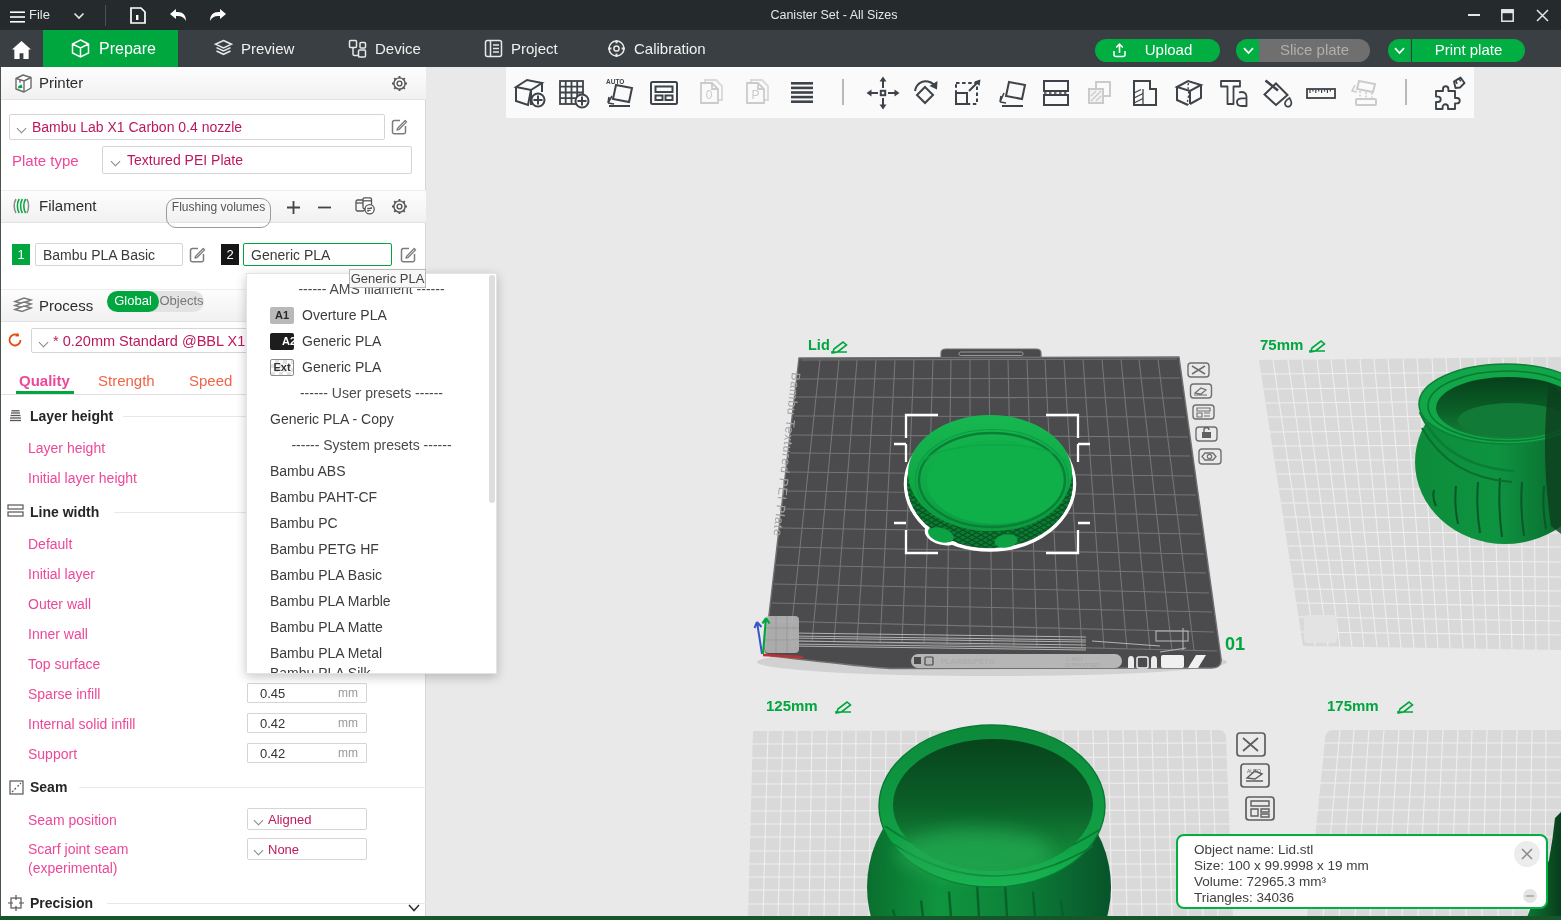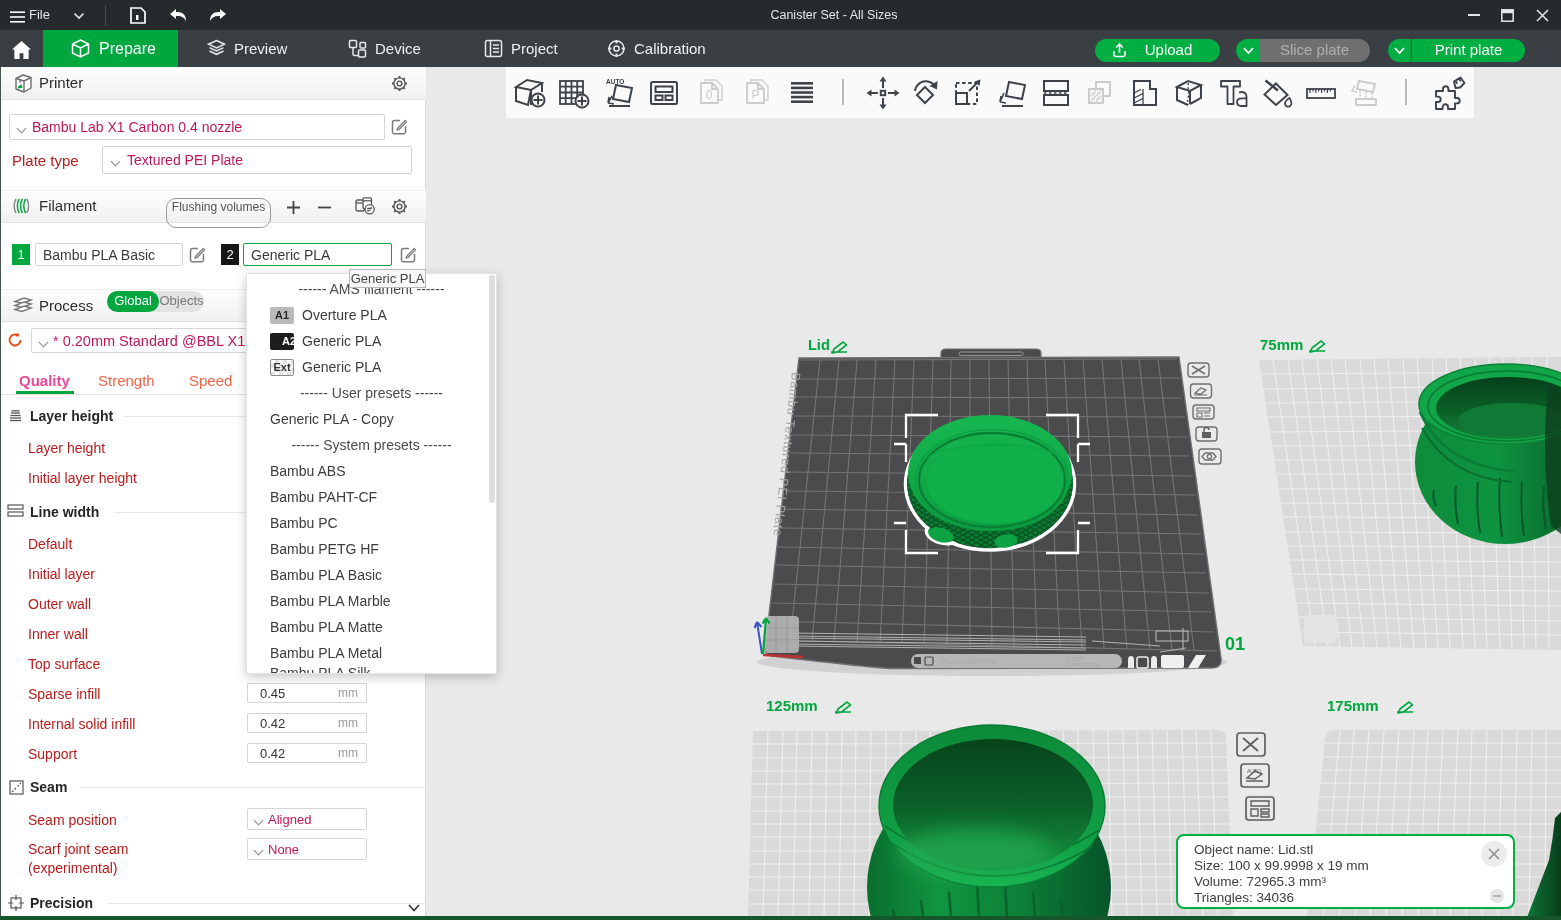--- a/index.html
+++ b/index.html
@@ -12,39 +12,39 @@
   #titlebar{position:absolute;left:0;top:0;width:1561px;height:30px;background:#252b2c;}
   #titlebar .txt{color:#e6e6e6;font-size:13px;}
   
   #tabbar{position:absolute;left:0;top:30px;width:1561px;height:37px;background:#393f42;}
   .tab{position:absolute;top:0;height:37px;display:flex;align-items:center;color:#f0f0f0;font-size:15px;}
   
   #sidebar{position:absolute;left:0;top:67px;width:426px;height:849px;background:#ffffff;border-right:1px solid #d8d8d8;border-left:1px solid #49544c;}
   .secthead{position:absolute;left:0;width:425px;background:linear-gradient(#fdfdfd,#f1f1f1);border-bottom:1px solid #e2e2e2;border-top:1px solid #eeeeee;}
   .stitle{position:absolute;font-size:15px;color:#2c2c2c;}
   .field{position:absolute;background:#fff;border:1px solid #d5d5d5;border-radius:2px;font-size:14px;color:#3a3a3a;}
-  .lbl{position:absolute;font-size:14px;color:#b91c1c;}
+  .lbl{position:absolute;font-size:14px;color:#ec4899;}
   .grouphead{position:absolute;font-size:14px;font-weight:bold;color:#262626;}
   .gline{position:absolute;height:1px;background:#e8e8e8;}
   .valbox{position:absolute;width:120px;height:20px;border:1px solid #d5d5d5;border-radius:1px;background:#fff;font-size:13px;color:#333;}
   .valbox .mm{position:absolute;right:8px;top:2px;color:#9a9a9a;font-size:12px;}
   .valbox .v{position:absolute;left:12px;top:2px;}
   .combo{position:absolute;border:1px solid #d5d5d5;border-radius:2px;background:#fff;font-size:13px;color:#be185d;}
   .chev{display:inline-block;width:9px;height:9px;position:relative;}
   .chev:after{content:"";position:absolute;left:1px;top:1px;width:6px;height:6px;border-left:1.5px solid #888;border-bottom:1.5px solid #888;transform:rotate(-45deg);}
   
   #vtoolbar{position:absolute;left:506px;top:67px;width:968px;height:51px;background:#fafafa;z-index:5;}
   
   #dropdown{position:absolute;left:246px;top:273px;width:251px;height:401px;background:#fff;box-shadow:0 3px 10px rgba(0,0,0,0.22);border:1px solid #e4e4e4;overflow:hidden;z-index:40;}
   .ditem{position:absolute;left:0;width:100%;height:26px;line-height:26px;font-size:14px;color:#3c3c3c;padding-left:23px;}
   .dsep{position:absolute;left:0;width:100%;height:26px;line-height:26px;font-size:14px;color:#4a4a4a;text-align:center;}
   .badge{display:inline-block;width:24px;height:17px;line-height:17px;text-align:center;font-size:11px;font-weight:bold;border-radius:2px;margin-right:8px;vertical-align:1px;}
   #tooltip{position:absolute;left:349px;top:269px;width:77px;height:19px;background:#f7f7f7;border:1px solid #b9b9b9;font-size:13px;color:#444;line-height:18px;text-align:center;z-index:50;}
   
-  #infobox{position:absolute;left:1176px;top:834px;width:339px;height:75px;background:#fff;border:2px solid #00ae42;border-radius:8px;z-index:30;}
+  #infobox{position:absolute;left:1176px;top:834px;width:372px;height:75px;background:#fff;border:2px solid #00ae42;border-radius:8px;z-index:30;}
   #infobox .t{position:absolute;left:16px;font-size:13.5px;color:#404040;}
   
   #bottomframe{position:absolute;left:0;top:916px;width:1561px;height:4px;background:#15562b;z-index:60;}
 </style>
 </head>
 <body>
 <div id="app">
   <svg width="0" height="0" style="position:absolute;">
     <defs>
       <symbol id="gear" viewBox="0 0 17 17">
@@ -433,21 +433,21 @@
     <svg class="abs" style="left:11px;top:10px;" width="21" height="20" viewBox="0 0 22 21">
       <path d="M11 1 L1 10 h2.5 v10 h5.5 v-6 h4 v6 h5.5 v-10 h2.5 z" fill="#fff"></path>
     </svg>
     <div class="abs" style="left:43px;top:0;width:135px;height:37px;background:#00a63e;"></div>
     <div class="tab" style="left:71px;">
       <svg width="19" height="19" viewBox="0 0 19 19" style="margin-right:9px;">
           <path d="M9.5 1 L17.5 5 V14 L9.5 18 L1.5 14 V5 Z M1.5 5 L9.5 9 L17.5 5 M9.5 9 V18" fill="none" stroke="#fff" stroke-width="1.5"></path>
         </svg>
       <span style="color:#fff;font-size:16px;">Prepare</span>
     </div>
-    <div class="tab" style="left:207px;">
+    <div class="tab" style="left:214px;">
       <svg width="19" height="19" viewBox="0 0 19 19" style="margin-right:8px;">
           <g fill="none" stroke="#e8e8e8" stroke-width="1.5">
             <path d="M9.5 1.5 L17.5 5.2 L9.5 8.9 L1.5 5.2 Z"></path>
             <path d="M2.5 8.6 L9.5 11.9 L16.5 8.6"></path>
             <path d="M2.5 12 L9.5 15.3 L16.5 12"></path>
           </g>
         </svg>
       <span>Preview</span>
     </div>
     <div class="tab" style="left:348px;">

